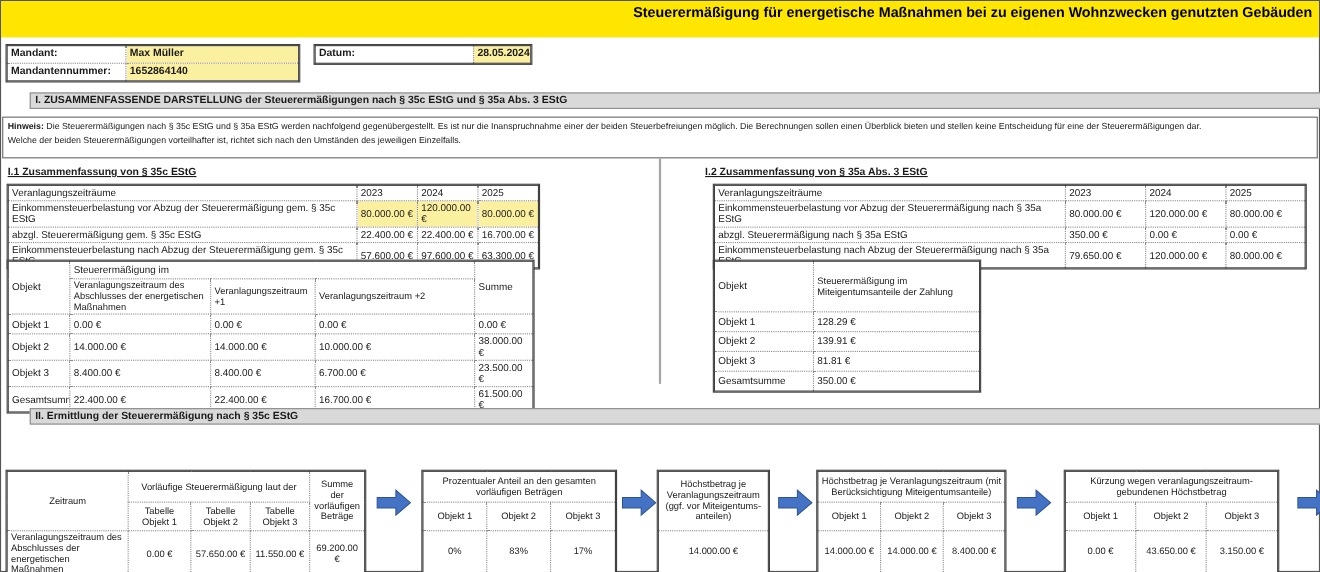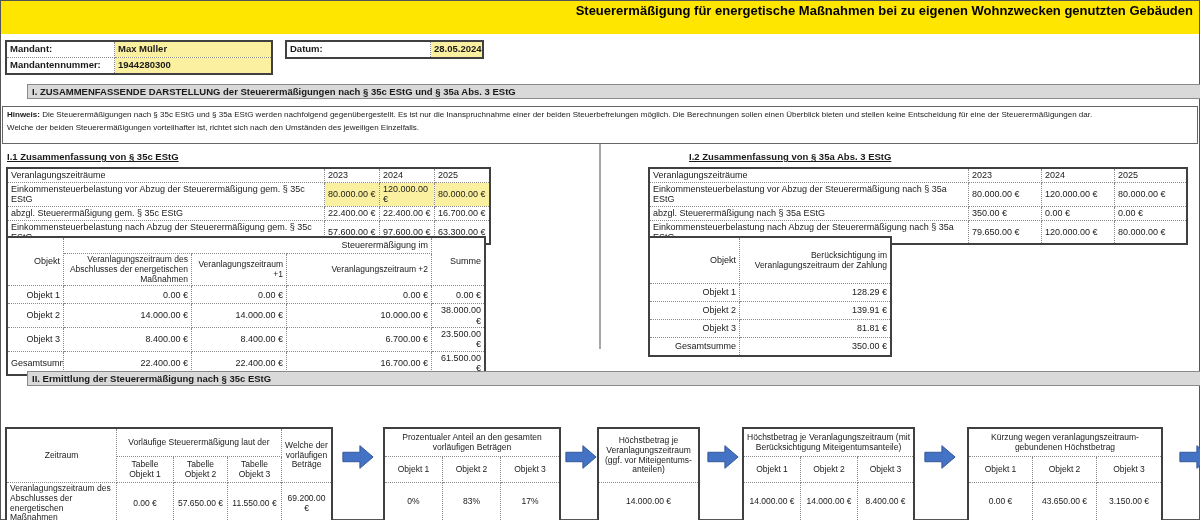--- a/index.html
+++ b/index.html
@@ -41,21 +41,21 @@
 
   .sub-heading { position:absolute; font-size:9.5px; font-weight:bold;
     text-decoration:underline; }
   .sub-heading2 { position:absolute; font-size:9px; font-weight:normal;
     text-decoration:underline;margin-top:28px; }
 
   .vdivider { position:absolute; left:598px; top:143px; width:2px; height:205px;
     background:#a6a6a6; }
 
   .sum-tbl td { height:14px; }
-  .obj-tbl td { height:18px; text-align:right; }
+  .obj-tbl td { height:18px; text-align:left; }
 
   
   .calc { position:absolute; left:5px; top:427px; width:1195px; height:92px; }
   .calc table { top:0; }
   .calc td { font-size:8.5px; text-align:center; }
   .calc .grp { height:28px; }
   .calc .sub { height:26px; }
   .calc .dat { height:38px; }
   .calc .rowlbl { text-align:left; }
   .arrow { position:absolute; width:34px; height:30px; }
@@ -75,21 +75,21 @@
         <col style="width:108px">
         <col style="width:157px">
       </colgroup>
     <tbody>
         <tr>
       <td class="lbl">Mandant:</td>
       <td class="val yellow">Max Müller</td>
     </tr>
     <tr>
       <td class="lbl">Mandantennummer:</td>
-      <td class="val yellow">1944280300</td>
+      <td class="val yellow">1652864140</td>
     </tr>
   </tbody>
     </table>
 
   <table class="tbl client" style="left:285px; top:40px; width:196px;">
     <colgroup>
         <col style="width:144px">
         <col style="width:52px">
       </colgroup>
     <tbody>
@@ -189,21 +189,21 @@
     <tr>
       <td>Gesamtsumme</td>
       <td>22.400.00 €</td>
       <td>22.400.00 €</td>
       <td>16.700.00 €</td>
       <td>61.500.00 €</td>
     </tr>
   </tbody>
     </table>
 
-  <div class="sub-heading" style="left:688px; top:150px;">I.2 Zusammenfassung von § 35a Abs. 3 EStG</div>
+  <div class="sub-heading" style="left:640px; top:150px;">I.2 Zusammenfassung von § 35a Abs. 3 EStG</div>
 
   <table class="tbl sum-tbl" style="left:648px; top:167px; width:537px;">
     <colgroup>
         <col style="width:319px">
         <col style="width:73px">
         <col style="width:73px">
         <col style="width:72px">
       </colgroup>
     <tbody>
         <tr>
@@ -234,21 +234,21 @@
     </table>
 
   <table class="tbl obj-tbl" style="left:648px; top:236px; width:241px;">
     <colgroup>
         <col style="width:90px">
         <col style="width:151px">
       </colgroup>
     <tbody>
         <tr>
       <td style="height:46px">Objekt</td>
-      <td style="font-size:8.5px">Berücksichtigung im Veranlagungszeitraum der Zahlung</td>
+      <td style="font-size:8.5px">Steuerermäßigung im Miteigentumsanteile der Zahlung</td>
     </tr>
     <tr>
       <td>Objekt 1</td>
       <td>128.29 €</td>
     </tr>
     <tr>
       <td>Objekt 2</td>
       <td>139.91 €</td>
     </tr>
     <tr>
@@ -272,21 +272,21 @@
           <col style="width:110px">
           <col style="width:57px">
           <col style="width:54px">
           <col style="width:54px">
           <col style="width:50px">
         </colgroup>
       <tbody>
           <tr>
         <td rowspan="2" class="grp">Zeitraum</td>
         <td colspan="3" class="grp">Vorläufige Steuerermäßigung laut der</td>
-        <td rowspan="2">Welche der vorläufigen Beträge</td>
+        <td rowspan="2">Summe der vorläufigen Beträge</td>
       </tr>
       <tr>
         <td class="sub">Tabelle Objekt 1</td>
         <td class="sub">Tabelle Objekt 2</td>
         <td class="sub">Tabelle Objekt 3</td>
       </tr>
       <tr>
         <td class="dat rowlbl">Veranlagungszeitraum des Abschlusses der energetischen Maßnahmen</td>
         <td class="dat">0.00 €</td>
         <td class="dat">57.650.00 €</td>

